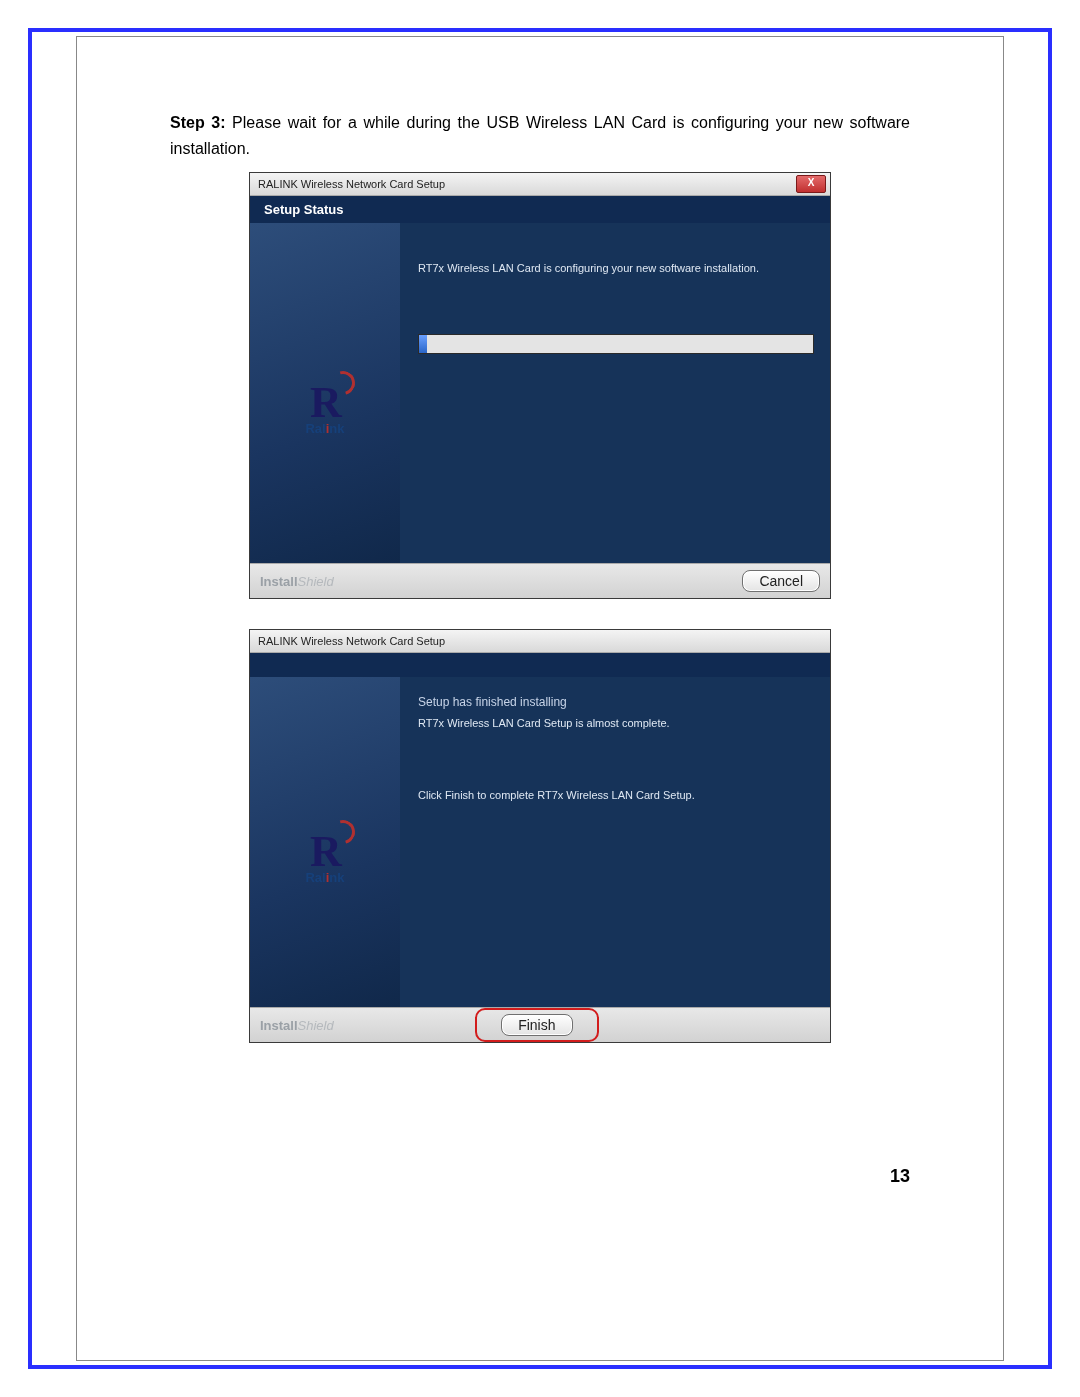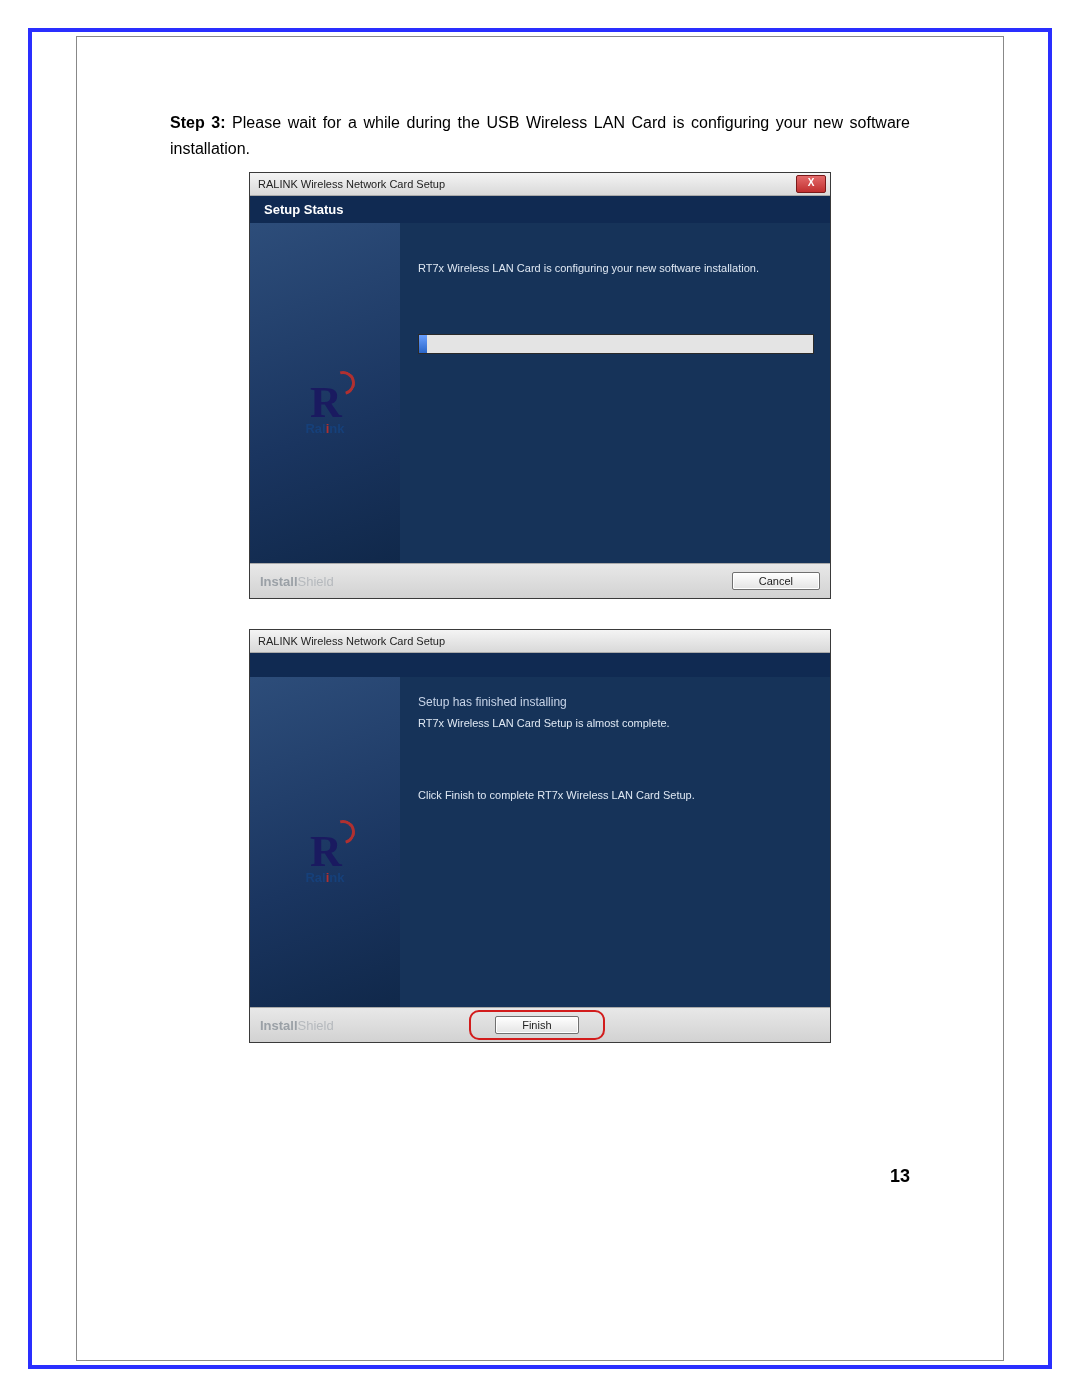--- a/index.html
+++ b/index.html
@@ -169,28 +169,28 @@
     height: 34px;
     display: flex;
     align-items: center;
     padding: 0 10px;
   }
   .install-brand {
     font-size: 13px;
     color: #9aa0a6;
   }
   .install-brand .strong { font-weight: bold; }
-  .install-brand .light { color: #b5b9bd; }
+  .install-brand .light { font-style: italic; color: #b5b9bd; }
   .footer-spacer { flex: 1; }
   .win-btn {
-    font-size: 11px;
+    font-size: 14px;
     background: linear-gradient(#fff, #e4e4e4);
     border: 1px solid #707070;
-    border-radius: 2px;
-    padding: 2px 26px;
+    border-radius: 8px;
+    padding: 2px 16px;
     cursor: pointer;
     color: #222;
     box-shadow: 0 0 0 1px #fff inset;
   }
   .win-btn.centered {
     margin: 0 auto;
   }
   .highlight-ring {
     border: 2px solid #d21c1c;
     border-radius: 10px;

